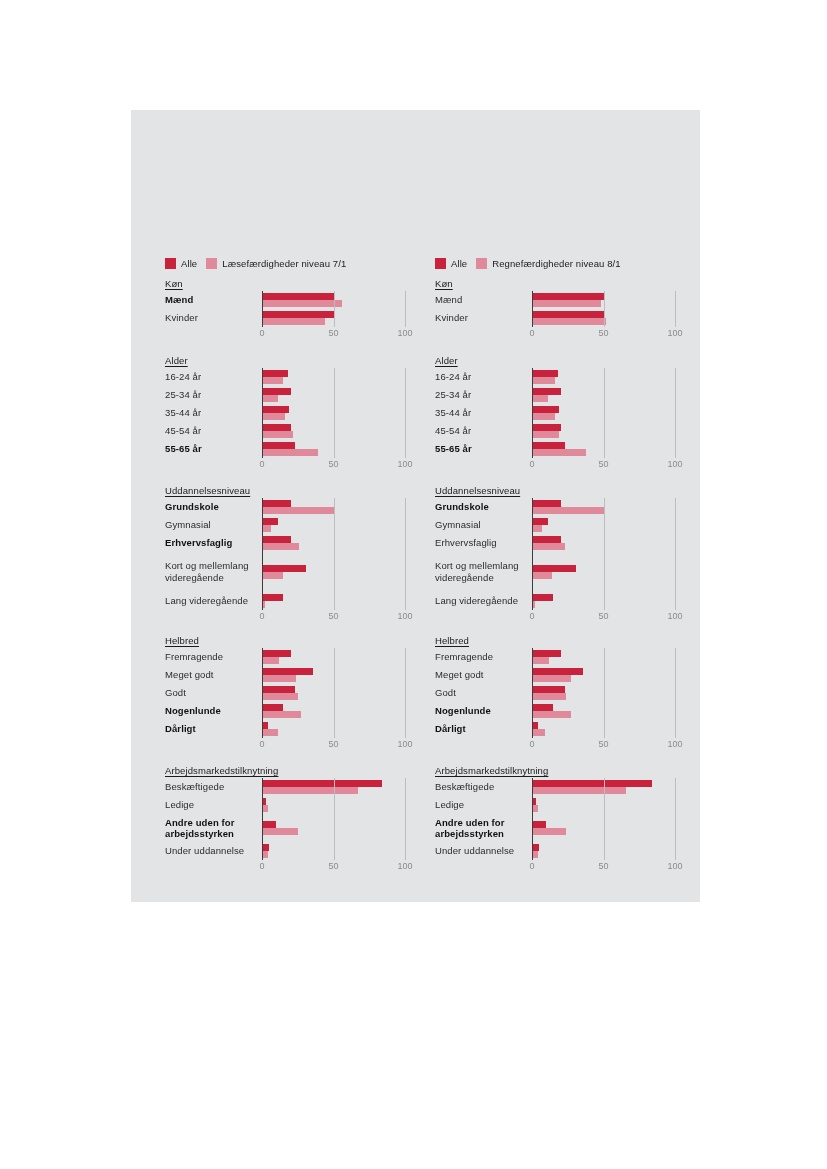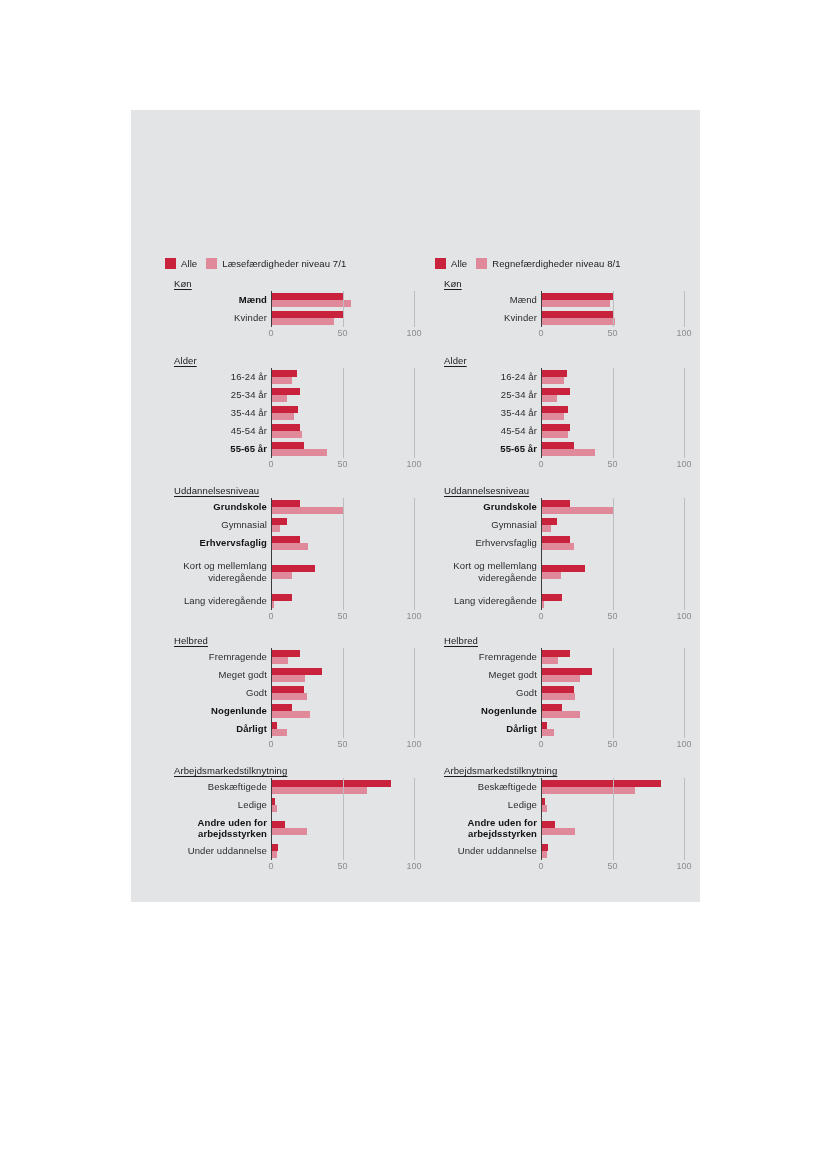--- a/index.html
+++ b/index.html
@@ -24,27 +24,27 @@
 
   
   .legend{position:absolute;top:148px;left:0;display:flex;align-items:center;gap:9px;white-space:nowrap;}
   .legend-item{display:flex;align-items:center;gap:5px;}
   .swatch{width:11px;height:11px;display:inline-block;}
   .sw-all{background:#c8172f;}
   .sw-sub{background:#e79aa7;}
   .legend-label{font-size:9.5px;color:#1b1b1b;letter-spacing:.1px;}
 
   
-  .group{position:absolute;left:9px;width:280px;}
+  .group{position:absolute;left:0;width:280px;}
   .group-title{
     font-size:9.5px;color:#1b1b1b;text-decoration:underline;
     text-underline-offset:2px;margin:0 0 2px 0;letter-spacing:.1px;
   }
   .rows{position:relative;}
-  .row{position:relative;display:flex;align-items:center;text-align:right;}
+  .row{position:relative;display:flex;align-items:center;}
   .row-label{
     width:97px;flex:0 0 97px;font-size:9.5px;color:#2b2b2b;line-height:11.5px;
     letter-spacing:.1px;padding-right:4px;box-sizing:border-box;
   }
   .row-label.bold{font-weight:bold;color:#111;}
   .plot{position:relative;flex:1 1 auto;height:100%;}
 
   
   .pair{position:relative;height:100%;}
   .bar{position:absolute;left:0;height:7px;}

